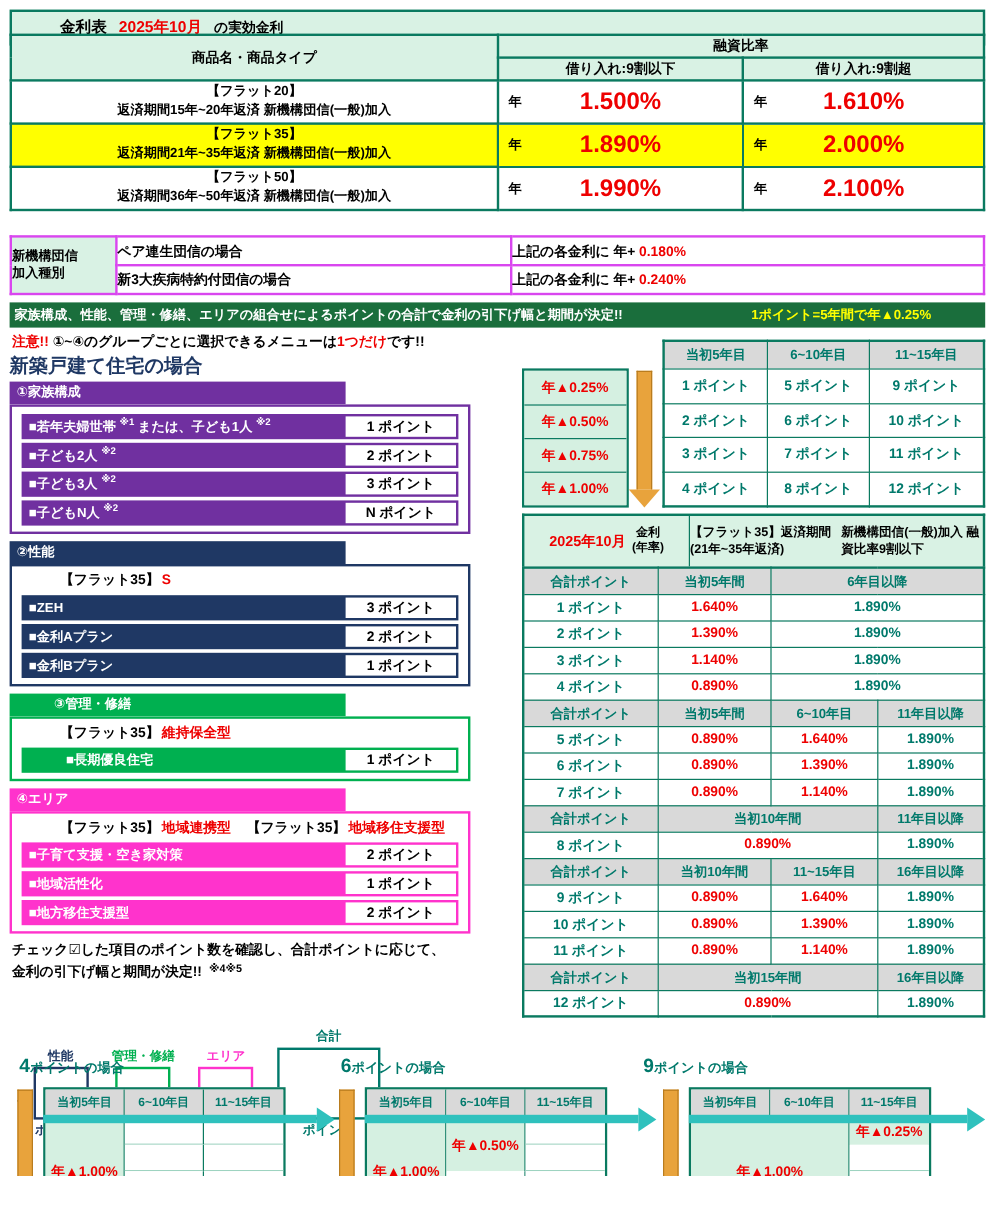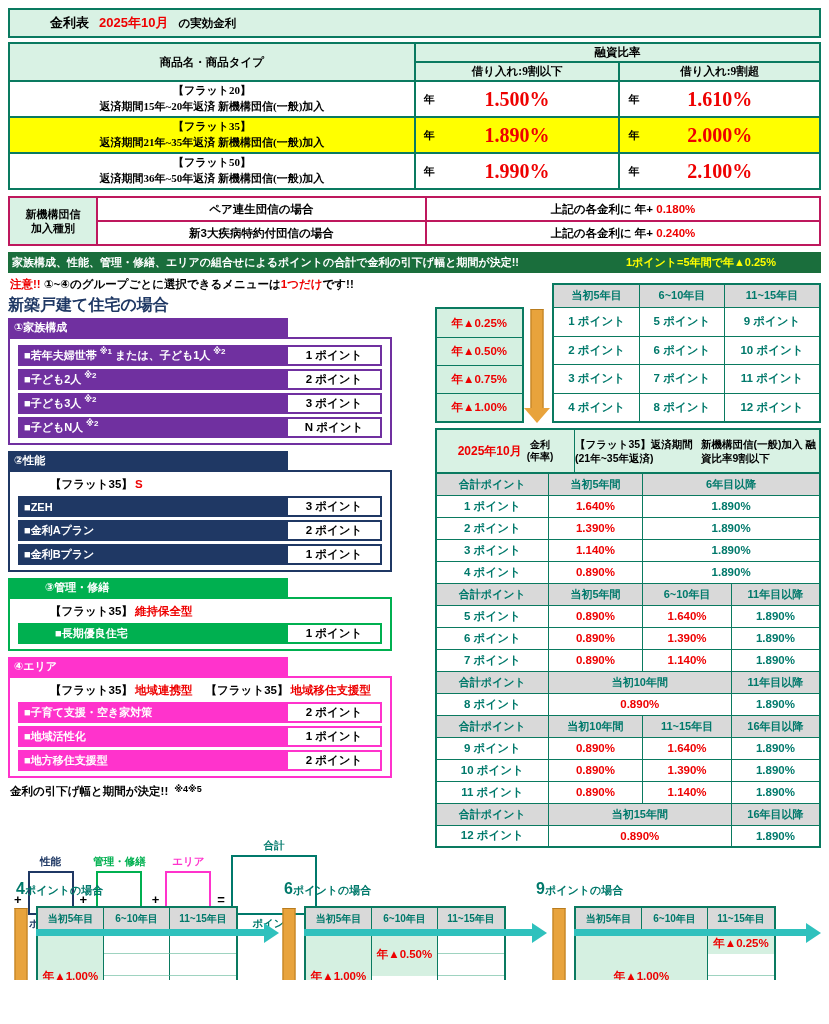--- a/index.html
+++ b/index.html
@@ -13,31 +13,31 @@
   .title-bar {
     position:absolute; left:8px; top:8px; width:813px; height:30px;
     background:#d9f2e4; border:2px solid #0a7a60;
     display:flex; align-items:center; gap:10px; padding-left:40px;
   }
   .title-bar .t1 { font-size:13px; }
   .title-bar .t2 { font-size:13px; color:#ee0000; }
   .title-bar .t3 { font-size:11.5px; }
   
   table { border-collapse:collapse; }
-  .rate-table { position:absolute; left:8px; top:42px; width:813px;font-family:Liberation Serif, serif; }
+  .rate-table { position:absolute; left:8px; top:28px; width:813px; }
   .rate-table th, .rate-table td { border:2px solid #0a7a60; }
   .rate-table th { background:#d9f2e4; font-size:11.5px; height:19px; }
   .rate-table .prod { text-align:center; font-size:11px; line-height:1.45; height:36px; }
   .rate-table .ratecell { position:relative; }
   .rate-table .yr { position:absolute; left:8px; top:50%; transform:translateY(-50%); font-size:11px; }
   .rate-table .val { display:block; text-align:center; color:#ee0000; font-size:20px; }
   .rate-table tr.hl td { background:#ffff00; }
   
   .danshin { position:absolute; left:8px; top:196px; width:813px; }
-  .danshin td { border:2px solid #be185d; font-size:11.5px; text-align:center; height:24px; }
+  .danshin td { border:2px solid #d946ef; font-size:11.5px; height:24px; }
   .danshin .head { background:#d9f2e4; line-height:1.3; font-size:11px; }
   .danshin .red { color:#ee0000; }
   
   .banner {
     position:absolute; left:8px; top:252px; width:813px; height:21px;
     background:#1a6e3c; color:#fff; display:flex; align-items:center;
     justify-content:space-between; padding:0 45px 0 4px; font-size:11px;
   }
   .banner .rule { color:#ffff00; }
   .caution { position:absolute; left:10px; top:277px; font-size:11.5px; }
@@ -321,20 +321,21 @@
           <span>■地域活性化</span>
           <span class="pbox">1 ポイント</span>
         </div>
         <div class="bar c-pink">
           <span>■地方移住支援型</span>
           <span class="pbox">2 ポイント</span>
         </div>
       </div>
     </div>
 
+    <div class="ftext">チェック☑した項目のポイント数を確認し、合計ポイントに応じて、</div>
     <div class="ftext">
       <span>金利の引下げ幅と期間が決定!!</span><span class="fnote">※4※5</span>
     </div>
     <div class="frow">
       <div class="fop">+</div>
       <div class="fcol">
         <div class="flabel tl-navy">性能</div>
         <div class="fbox bd-navy"></div>
         <div class="funit tl-navy">ポイント</div>
       </div>

